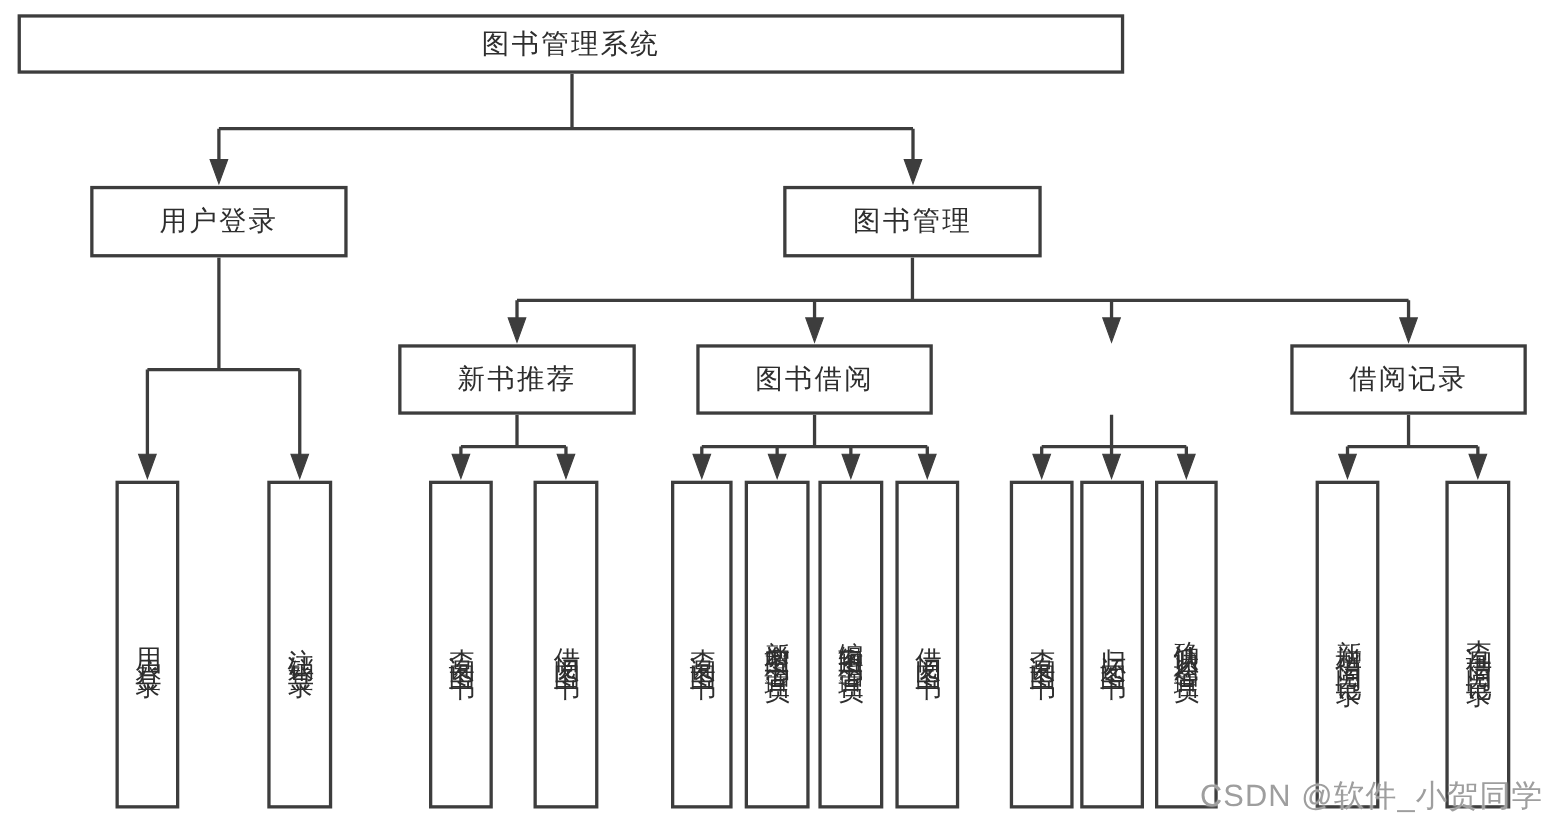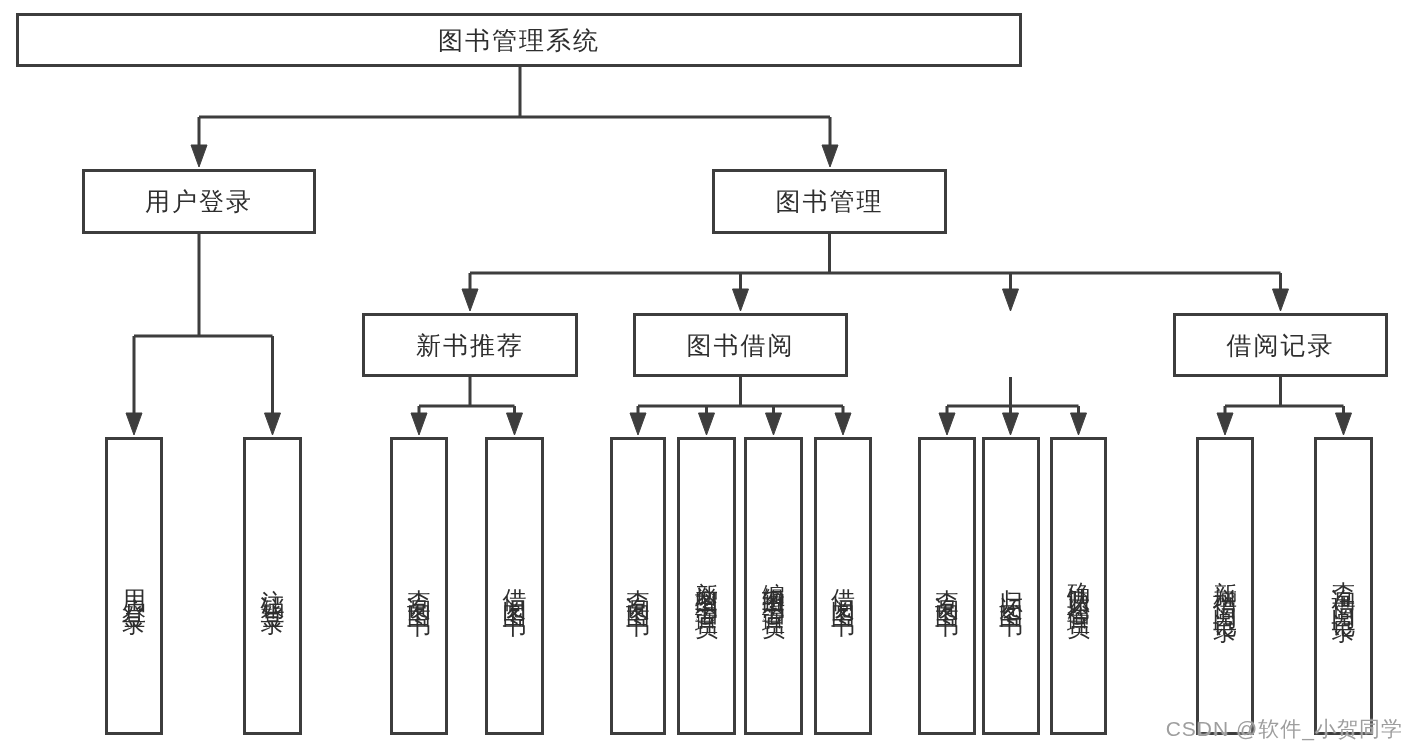--- a/index.html
+++ b/index.html
@@ -43,21 +43,21 @@
     line-height:1;
     color:var(--text);
   }
   .leaf.tight .vlabel{
     letter-spacing:5px;
     font-size:23px;
   }
   .watermark{
     position:absolute;
     right:2px;bottom:4px;
-    font-size:21px;
+    font-size:28px;
     letter-spacing:1px;
     color:var(--wm);
     z-index:3;
     text-shadow:0 0 2px #ffffff;
     white-space:nowrap;
   }
 </style>
 </head>
 <body>
 

